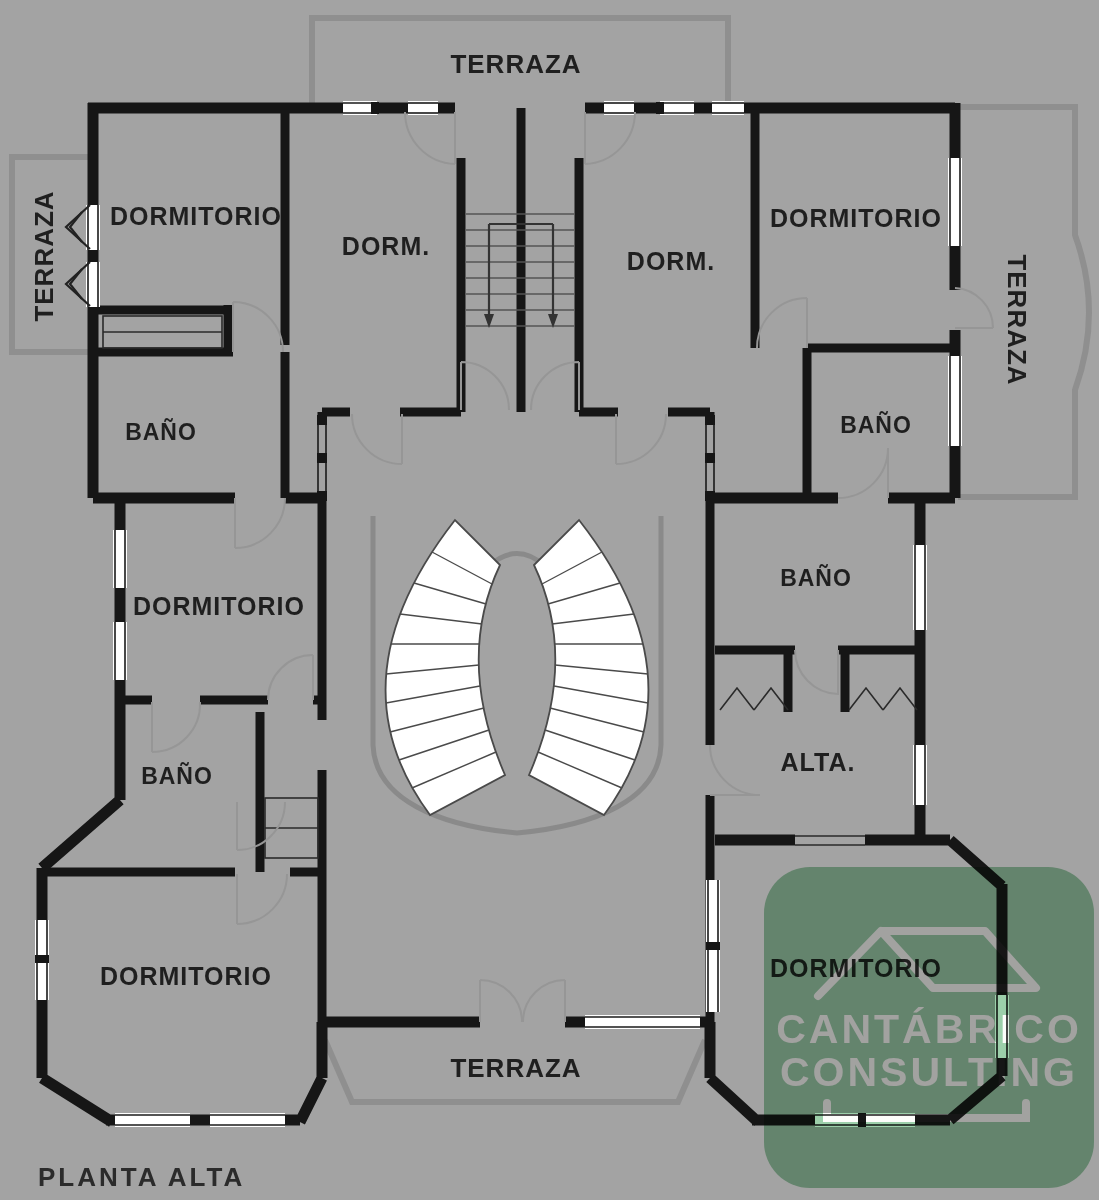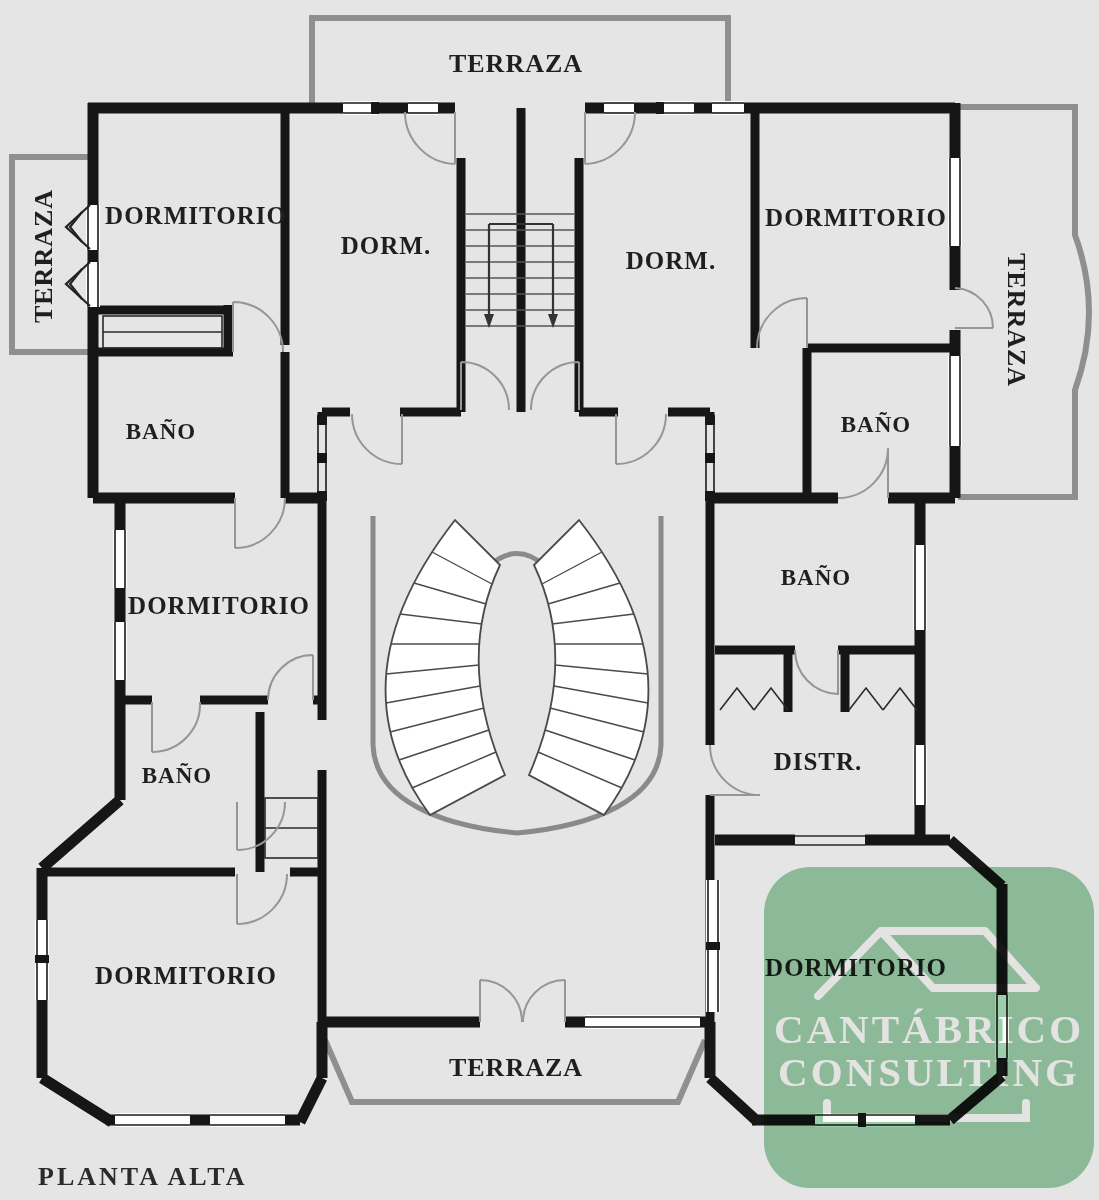--- a/index.html
+++ b/index.html
@@ -1,17 +1,17 @@
 <!DOCTYPE html>
 <html><head>
 <meta charset="utf-8">
 <style>
   html,body{margin:0;padding:0;background:#fff;}
-  .stage{position:relative;width:1099px;height:1200px;background:#e5e5e5;overflow:hidden;
-         font-family:Liberation Serif, serif;}
+  .stage{position:relative;width:1099px;height:1200px;background:#a3a3a3;overflow:hidden;
+         font-family:Liberation Sans, sans-serif;}
   .plan,.watermark{position:absolute;left:0;top:0;width:1099px;height:1200px;}
   .watermark{mix-blend-mode:multiply;}
   #labels{position:absolute;left:0;top:0;width:1099px;height:1200px;pointer-events:none;}
   .room-label{position:absolute;transform:translate(-50%,-50%);font-weight:700;
               color:#1f1f1f;letter-spacing:1px;white-space:nowrap;}
   .plan-title{position:absolute;left:38px;top:1162px;font-weight:700;font-size:26px;
               letter-spacing:3px;color:#2b2b2b;text-align:center;}
   .wm-text{font-weight:700;letter-spacing:3px;fill:#fdfdfb;}
 </style>
 </head>
@@ -258,21 +258,21 @@
       <div class="room-label" style="left: 1016px; top: 320px; font-size: 26px; transform: translate(-50%, -50%) rotate(90deg);">TERRAZA</div>
       <div class="room-label" style="left: 196px; top: 216px; font-size: 25px; transform: translate(-50%, -50%);">DORMITORIO</div>
       <div class="room-label" style="left: 386px; top: 246px; font-size: 25px; transform: translate(-50%, -50%);">DORM.</div>
       <div class="room-label" style="left: 671px; top: 261px; font-size: 25px; transform: translate(-50%, -50%);">DORM.</div>
       <div class="room-label" style="left: 856px; top: 218px; font-size: 25px; transform: translate(-50%, -50%);">DORMITORIO</div>
       <div class="room-label" style="left: 161px; top: 432px; font-size: 23px; transform: translate(-50%, -50%);">BAÑO</div>
       <div class="room-label" style="left: 876px; top: 425px; font-size: 23px; transform: translate(-50%, -50%);">BAÑO</div>
       <div class="room-label" style="left: 219px; top: 606px; font-size: 25px; transform: translate(-50%, -50%);">DORMITORIO</div>
       <div class="room-label" style="left: 816px; top: 578px; font-size: 23px; transform: translate(-50%, -50%);">BAÑO</div>
       <div class="room-label" style="left: 177px; top: 776px; font-size: 23px; transform: translate(-50%, -50%);">BAÑO</div>
-      <div class="room-label" style="left: 818px; top: 762px; font-size: 25px; transform: translate(-50%, -50%);">DISTR.</div>
+      <div class="room-label" style="left: 818px; top: 762px; font-size: 25px; transform: translate(-50%, -50%);">ALTA.</div>
       <div class="room-label" style="left: 186px; top: 976px; font-size: 25px; transform: translate(-50%, -50%);">DORMITORIO</div>
       <div class="room-label" style="left: 856px; top: 968px; font-size: 25px; transform: translate(-50%, -50%);">DORMITORIO</div>
       <div class="room-label" style="left: 516px; top: 1068px; font-size: 26px; transform: translate(-50%, -50%);">TERRAZA</div>
     </div>
 
   <div class="plan-title">PLANTA ALTA</div>
 
   <svg class="watermark" viewBox="0 0 1099 1200">
     <rect x="764" y="867" width="330" height="321" rx="46" fill="#9ccfaa"></rect>
     <path d="M818,996 L881,931 L985,931 L1036,988 L933,988 L881,931" stroke="#fdfdfb" stroke-width="8" stroke-linejoin="round" stroke-linecap="round" fill="none"></path>

